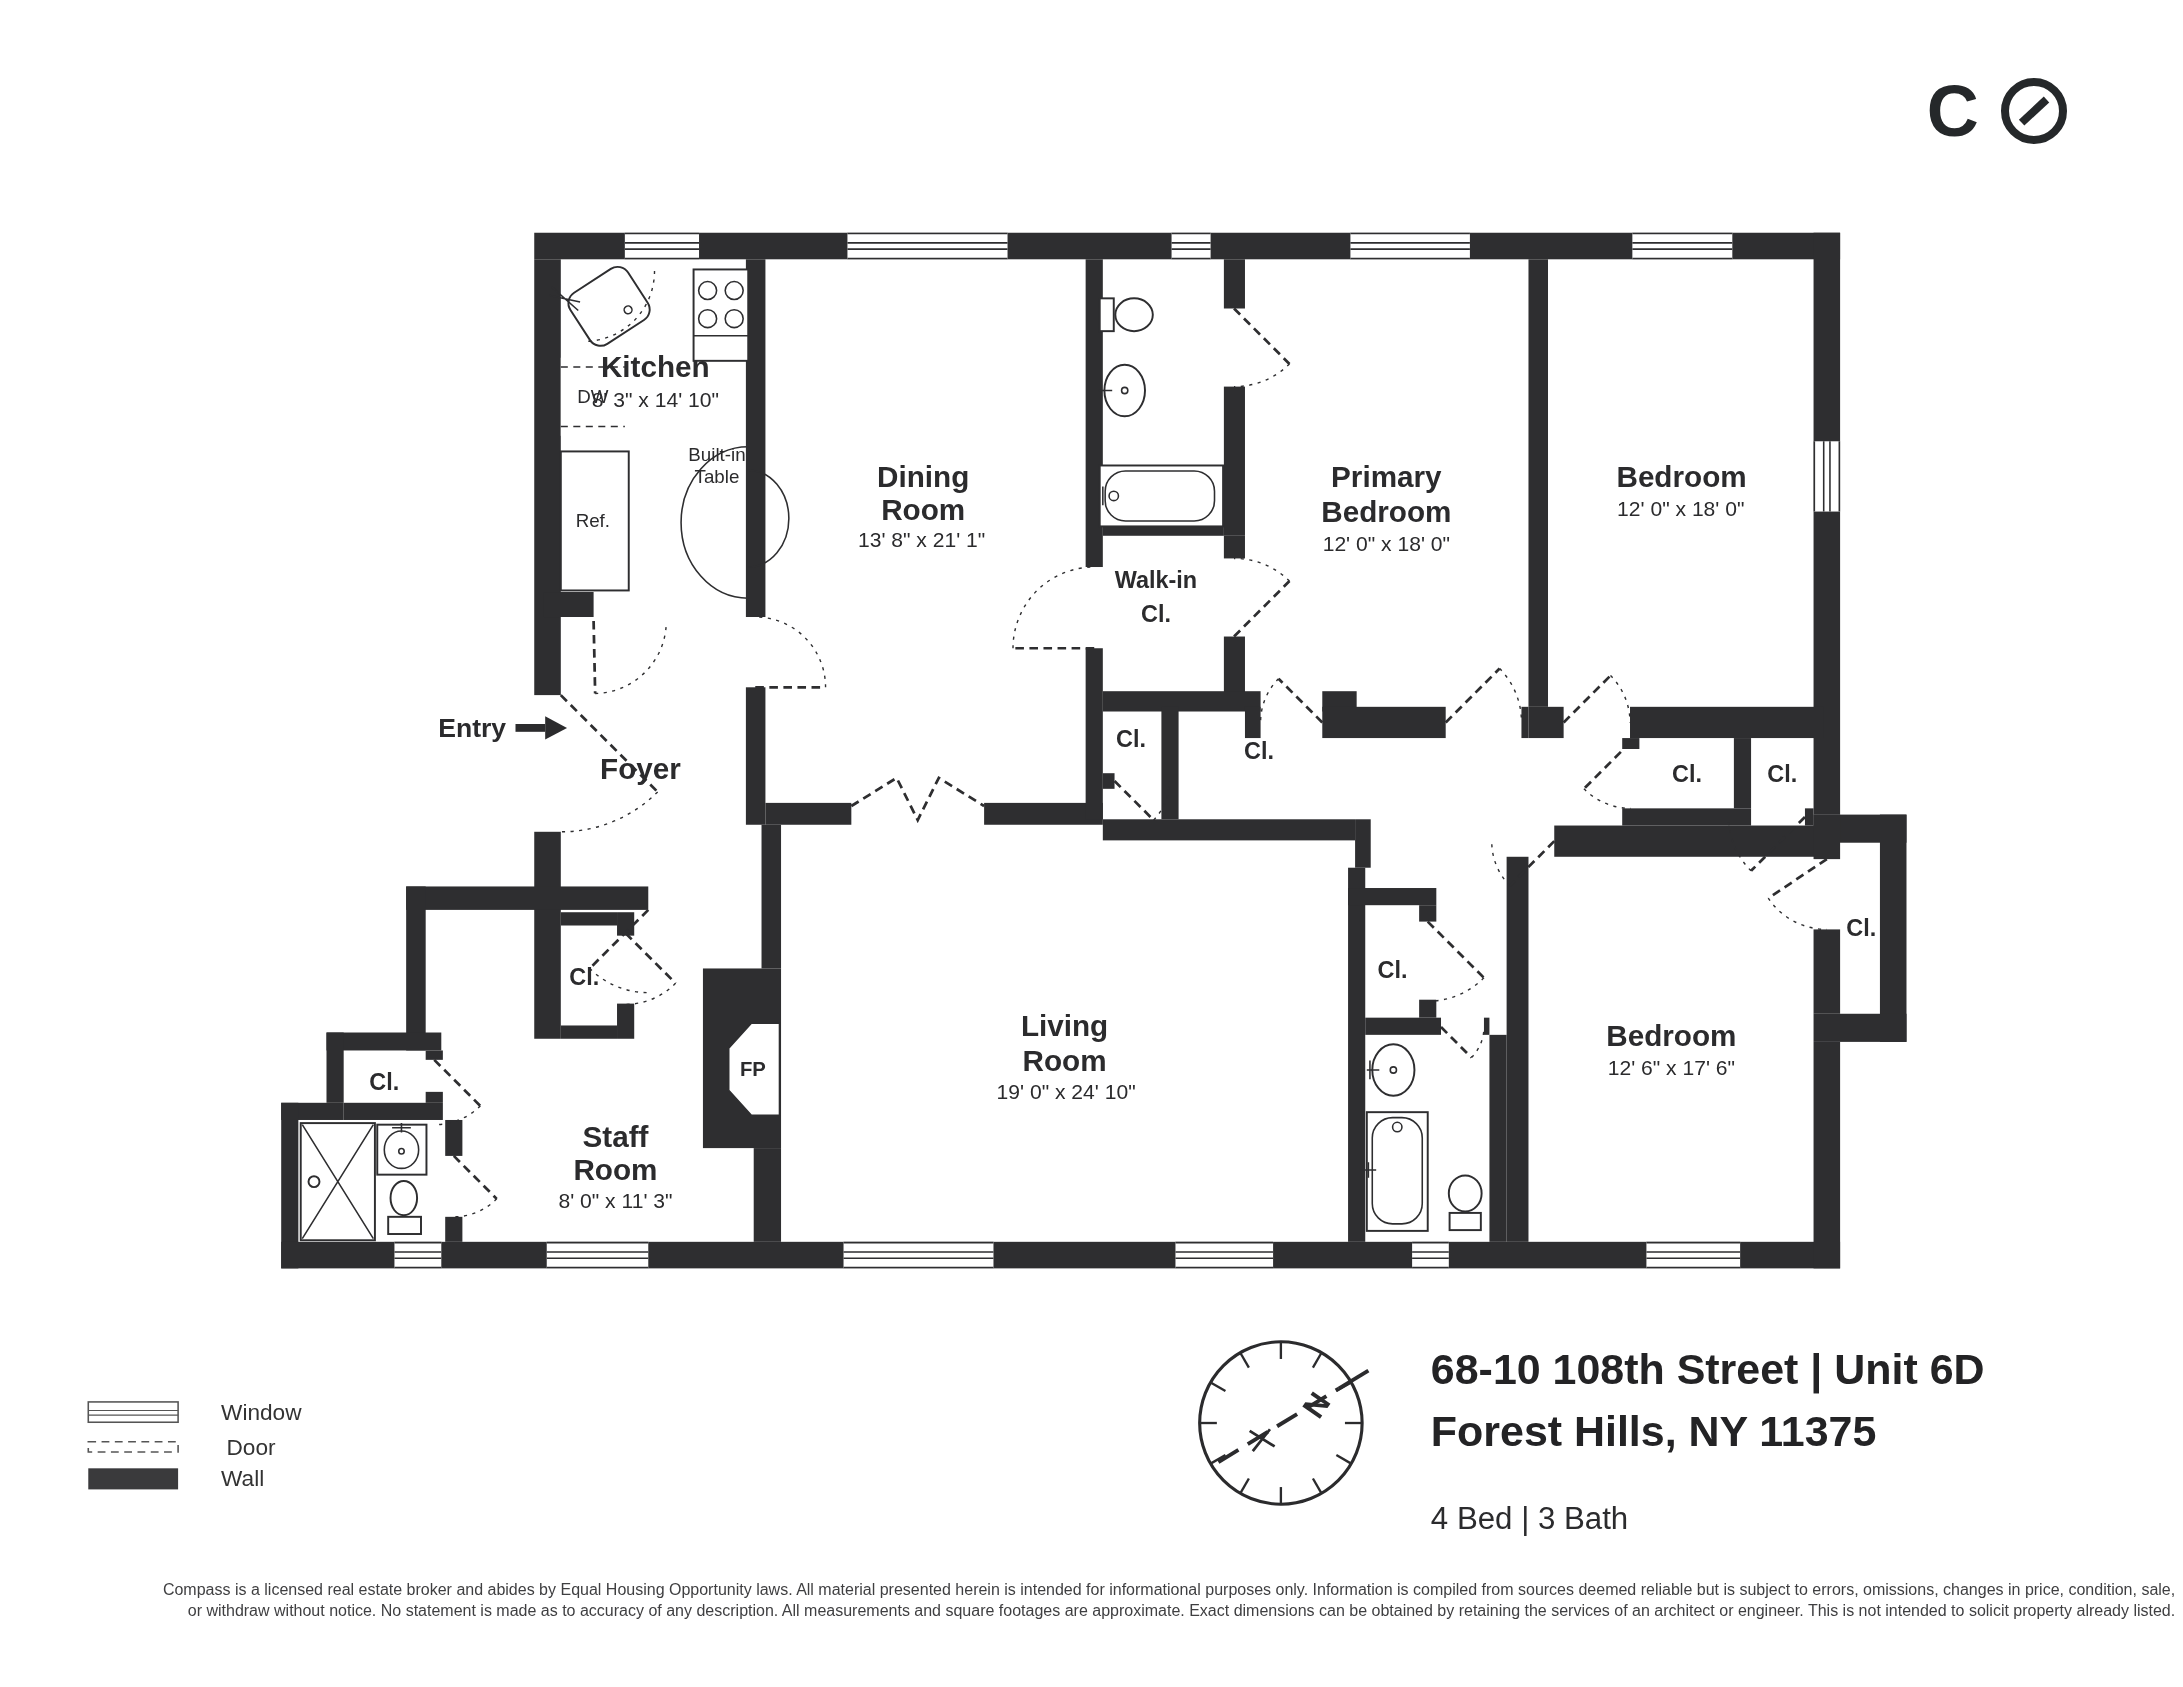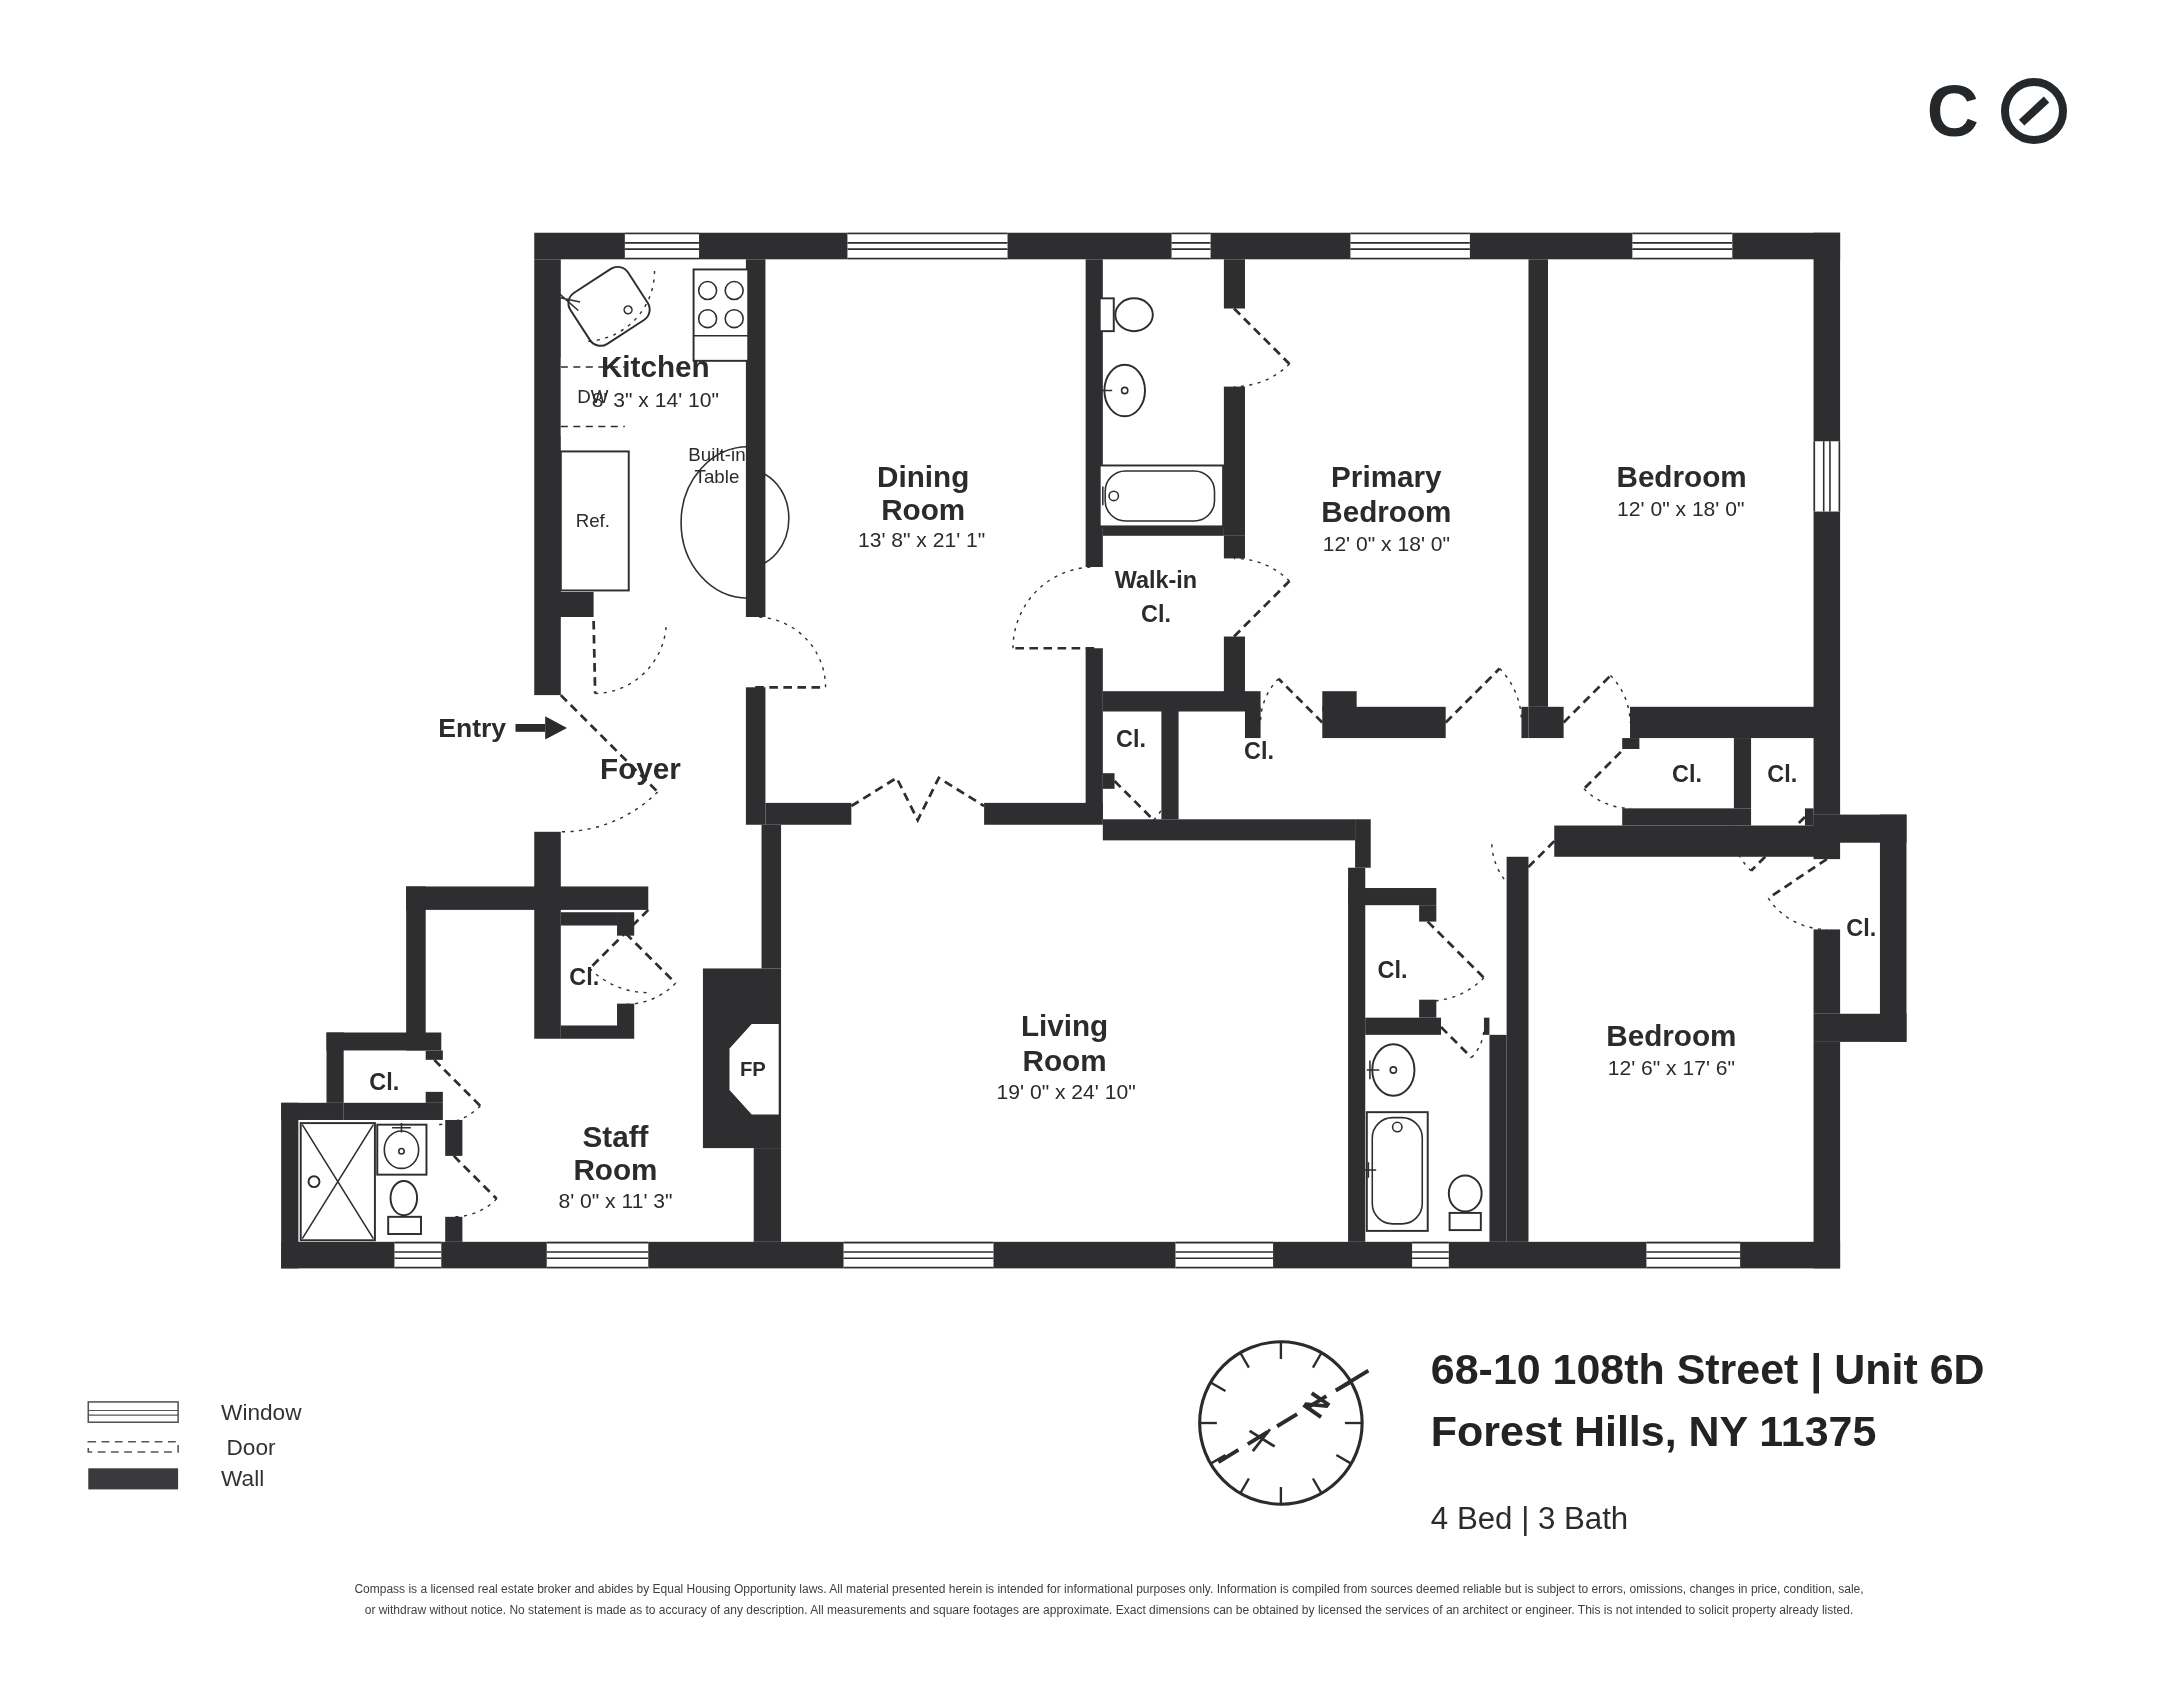--- a/index.html
+++ b/index.html
@@ -24,22 +24,22 @@
   .leaf{stroke:#2e2e30;stroke-width:3.5;stroke-dasharray:11 7;fill:none;}
   .arc{stroke:#2e2e30;stroke-width:1.8;stroke-dasharray:4 7;fill:none;}
   
   .logo{position:absolute;top:75px;right:96px;color:#25282a;font-weight:600;font-size:72px;
         letter-spacing:20.3px;display:flex;align-items:center;line-height:1;}
   .logo-o{display:inline-block;width:50px;height:50px;border:8.6px solid #25282a;border-radius:50%;
           position:relative;margin:0 20.3px 0 1.6px;}
   .logo-o::after{content:"";position:absolute;left:50%;top:50%;width:34px;height:7.8px;background:#25282a;
           transform:translate(-50%,-50%) rotate(-43deg);}
   
-  .disclaimer{position:absolute;left:7.8px;right:7.8px;top:1579px;text-align:center;color:#3f3f41;
-          font-size:12px;line-height:21px;font-weight:400;margin-left:35px;}
+  .disclaimer{position:absolute;left:7.8px;right:7.8px;top:1579px;text-align:right;color:#3f3f41;
+          font-size:16px;line-height:21px;font-weight:400;margin-left:35px;}
 </style>
 </head>
 <body>
 
 <div id="canvas">
 
   <div class="logo">
     <span>C</span>
       <span class="logo-o"></span>
   </div>
@@ -400,17 +400,17 @@
 
     <g>
       <text class="addr1" x="1832" y="1772">68-10 108th Street | Unit 6D</text>
       <text class="addr1" x="1832" y="1852">Forest Hills, NY 11375</text>
       <text class="addr3" x="1832" y="1958">4 Bed | 3 Bath</text>
     </g>
   </svg>
 
   <div class="disclaimer">
     <div>Compass is a licensed real estate broker and abides by Equal Housing Opportunity laws. All material presented herein is intended for informational purposes only. Information is compiled from sources deemed reliable but is subject to errors, omissions, changes in price, condition, sale,</div>
-    <div>or withdraw without notice. No statement is made as to accuracy of any description. All measurements and square footages are approximate. Exact dimensions can be obtained by licensed the services of an architect or engineer. This is not intended to solicit property already listed.</div>
+    <div>or withdraw without notice. No statement is made as to accuracy of any description. All measurements and square footages are approximate. Exact dimensions can be obtained by retaining the services of an architect or engineer. This is not intended to solicit property already listed.</div>
   </div>
 
 </div>
 
 
 </body></html>

